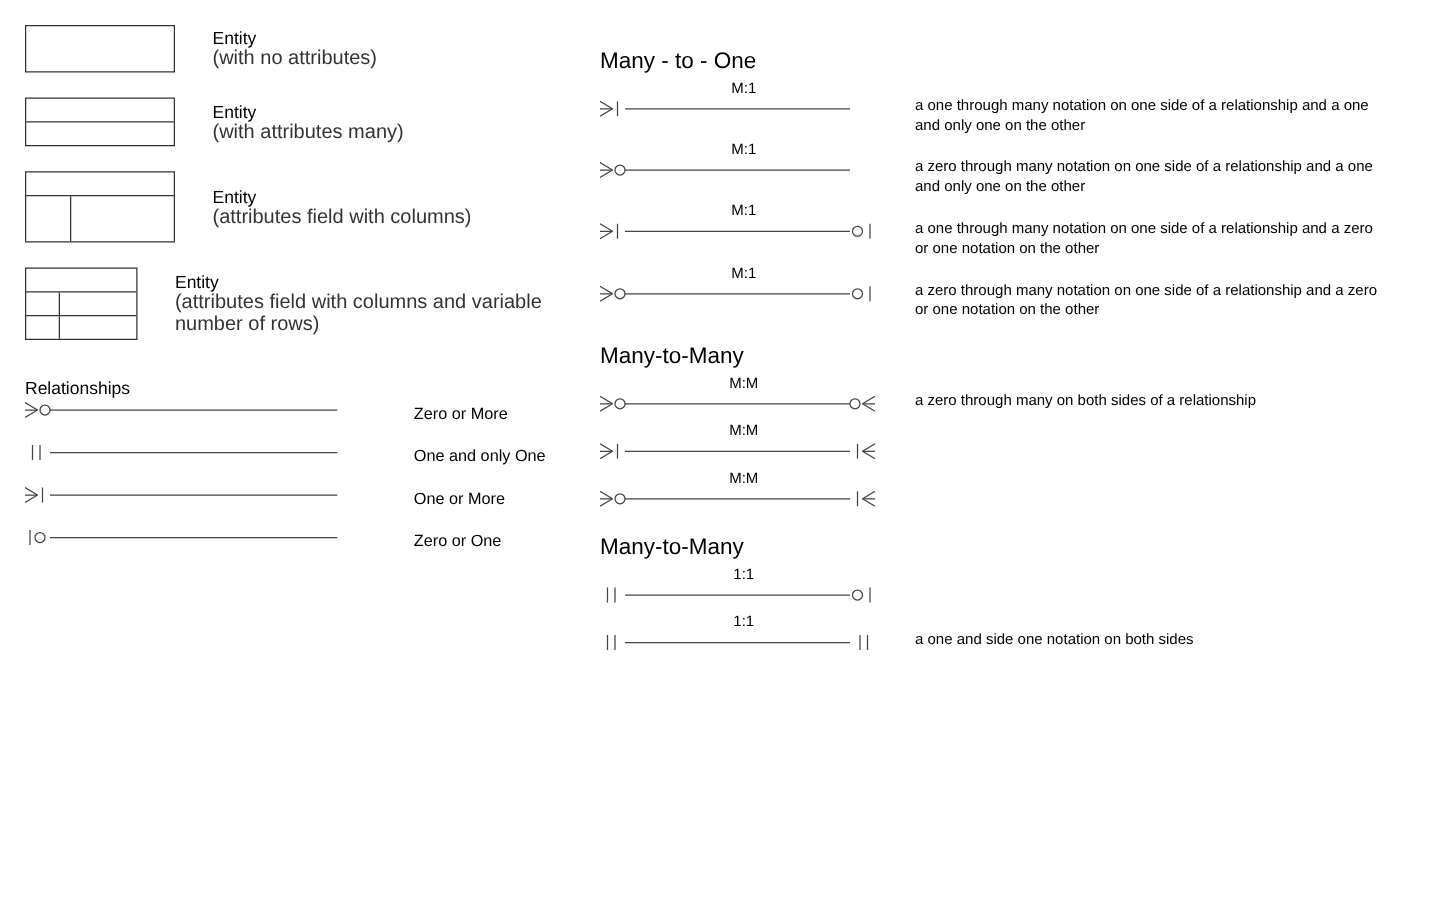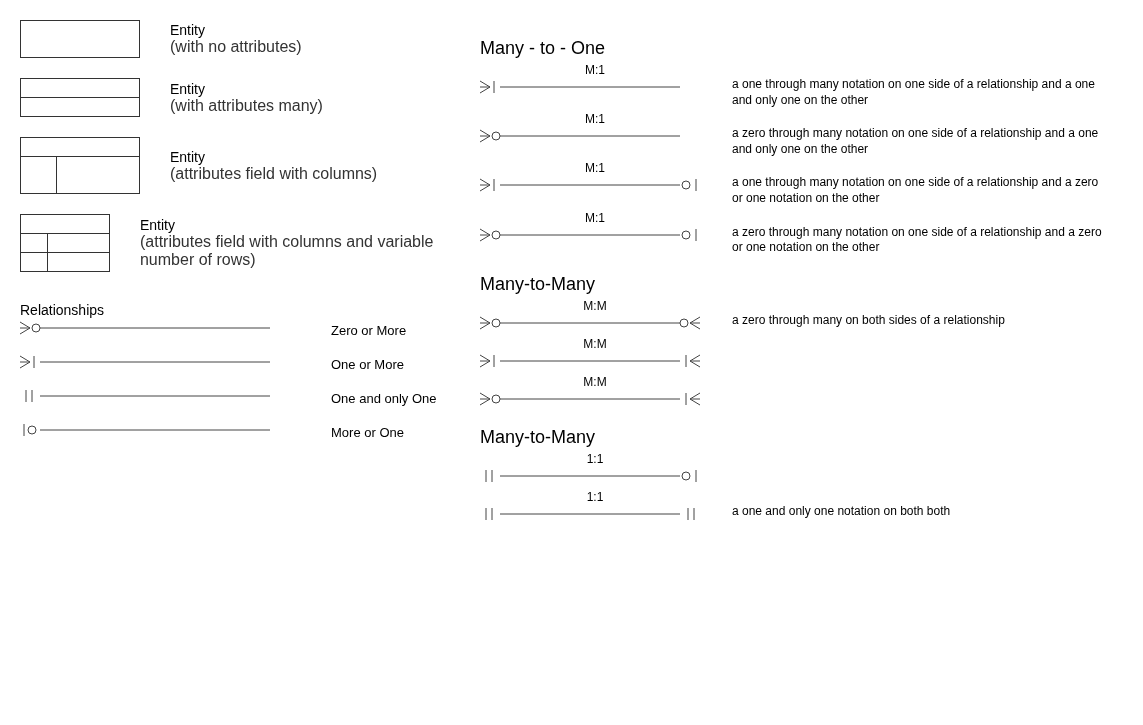--- a/index.html
+++ b/index.html
@@ -181,43 +181,43 @@
       <line x1="0" y1="4" x2="10" y2="10"></line>
             <line x1="0" y1="16" x2="10" y2="10"></line>
             <line x1="0" y1="10" x2="10" y2="10"></line>
             <circle cx="16" cy="10" r="4"></circle>
       <line x1="20" y1="10" x2="250" y2="10"></line>
     </svg>
     <div class="rel-label">Zero or More</div>
         </div>
         <div class="rel-row">
     <svg class="rel-svg" viewBox="0 0 250 20">
-      <line x1="0" y1="4" x2="10" y2="10"></line>
-            <line x1="0" y1="16" x2="10" y2="10"></line>
-            <line x1="0" y1="10" x2="10" y2="10"></line>
-            <line x1="14" y1="4" x2="14" y2="16"></line>
-      <line x1="20" y1="10" x2="250" y2="10"></line>
-    </svg>
-    <div class="rel-label">One or More</div>
-        </div>
-        <div class="rel-row">
-    <svg class="rel-svg" viewBox="0 0 250 20">
       <line x1="6" y1="4" x2="6" y2="16"></line>
             <line x1="12" y1="4" x2="12" y2="16"></line>
       <line x1="20" y1="10" x2="250" y2="10"></line>
     </svg>
     <div class="rel-label">One and only One</div>
+        </div>
+        <div class="rel-row">
+    <svg class="rel-svg" viewBox="0 0 250 20">
+      <line x1="0" y1="4" x2="10" y2="10"></line>
+            <line x1="0" y1="16" x2="10" y2="10"></line>
+            <line x1="0" y1="10" x2="10" y2="10"></line>
+            <line x1="14" y1="4" x2="14" y2="16"></line>
+      <line x1="20" y1="10" x2="250" y2="10"></line>
+    </svg>
+    <div class="rel-label">One or More</div>
         </div>
         <div class="rel-row">
     <svg class="rel-svg" viewBox="0 0 250 20">
       <line x1="4" y1="4" x2="4" y2="16"></line>
             <circle cx="12" cy="10" r="4"></circle>
       <line x1="20" y1="10" x2="250" y2="10"></line>
     </svg>
-    <div class="rel-label">More or One</div>
+    <div class="rel-label">Zero or One</div>
         </div>
       </div>
   </div>
 
   <div class="right-col" id="right-col">
       <div class="right-section-title">Many - to - One</div>
       <div class="cardinality-row">
       <div class="cardinality-svg-wrap">
         <div class="cardinality-label">M:1</div>
         <svg width="220" height="20" viewBox="0 0 220 20">
@@ -342,16 +342,16 @@
       <div class="cardinality-svg-wrap">
         <div class="cardinality-label">1:1</div>
         <svg width="220" height="20" viewBox="0 0 220 20">
           <line x1="6" y1="4" x2="6" y2="16"></line>
             <line x1="12" y1="4" x2="12" y2="16"></line>
           <line x1="20" y1="10" x2="200" y2="10"></line>
           <line x1="214" y1="4" x2="214" y2="16"></line>
             <line x1="208" y1="4" x2="208" y2="16"></line>
         </svg>
       </div>
-      <div class="cardinality-desc">a one and only one notation on both both</div>
+      <div class="cardinality-desc">a one and side one notation on both sides</div>
       </div>
     </div>
 </div>
 
 </body></html>

